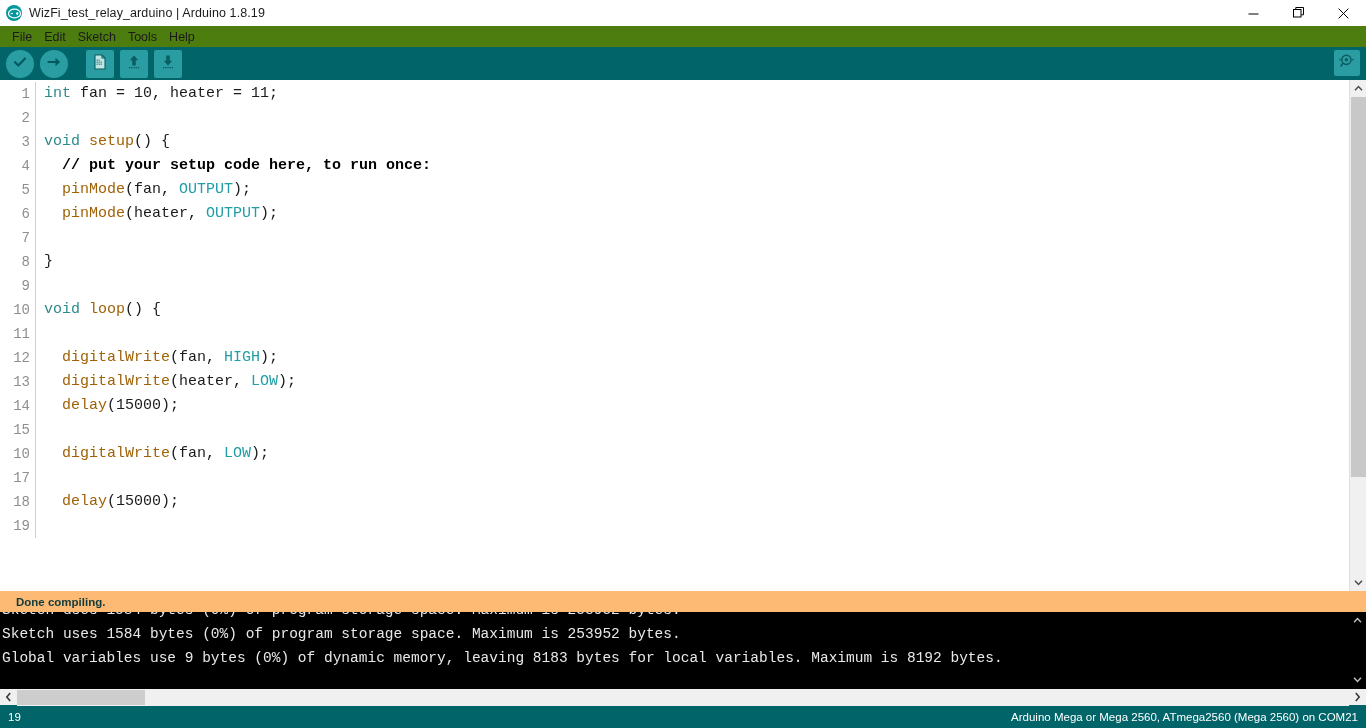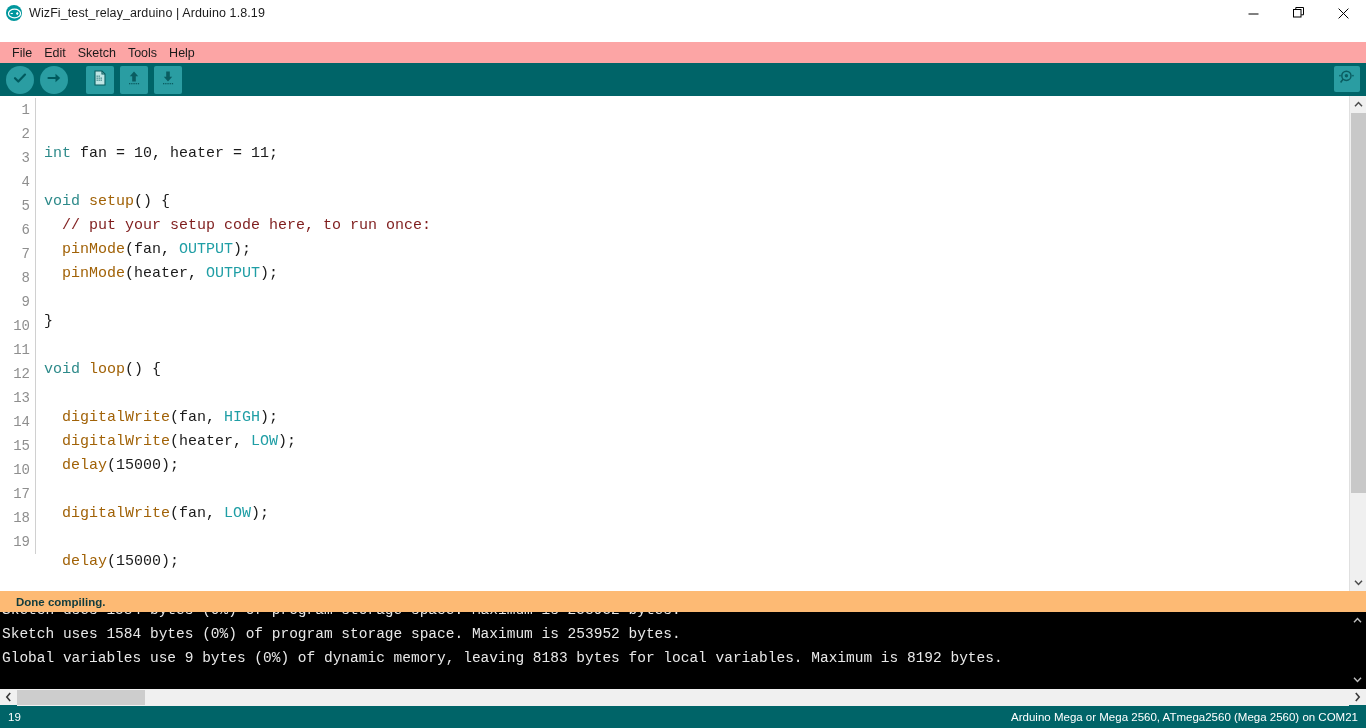--- a/index.html
+++ b/index.html
@@ -31,23 +31,23 @@
   .tb-spacer { flex: 1 1 auto; }
   .winbtns { display: flex; height: 26px; }
   .winbtn {
     width: 45px; height: 26px;
     display: flex; align-items: center; justify-content: center;
     color: #000;
   }
 
   
   .menubar {
-    height: 21px; background: #fca5a5;
+    height: 21px; background: #4d7c0f;
     display: flex; align-items: center;
-    padding-left: 6px; flex: 0 0 21px; margin-top: 16px;
+    padding-left: 6px; flex: 0 0 21px;
   }
   .menu-item {
     font-size: 12.5px; color: #1b1b1b;
     padding: 2px 6px; white-space: nowrap;
   }
 
   
   .toolbar {
     height: 33px; background: #006468;
     display: flex; align-items: center;
@@ -94,24 +94,24 @@
     font-size: 15px; line-height: 24px;
   }
   .code-rows { padding-top: 2px; }
   .row { height: 24px; display: flex; white-space: pre; }
   .gutter {
     width: 36px; flex: 0 0 36px; text-align: right;
     padding-right: 5px; color: #8e8e8e; font-size: 14px;
     border-right: 1px solid #d0d0d0;
     font-family: "Liberation Mono", "DejaVu Sans Mono", monospace;
   }
-  .ln { padding-left: 8px; color: #1b1b1b; margin-top: 44px; }
+  .ln { padding-left: 8px; color: #1b1b1b; }
   .kw   { color: #2d8a8a; }
   .fn   { color: #a16207; }
-  .cm   { color: #7f1d1d; }
+  .cm   { color: #000000; font-weight: bold; }
   .cst  { color: #1f9ea5; }
   .pl   { color: #1b1b1b; }
 
   
   .vscroll {
     width: 17px; flex: 0 0 17px; background: #f0f0f0;
     border-left: 1px solid #e0e0e0;
     display: flex; flex-direction: column; align-items: center;
     position: relative;
   }

